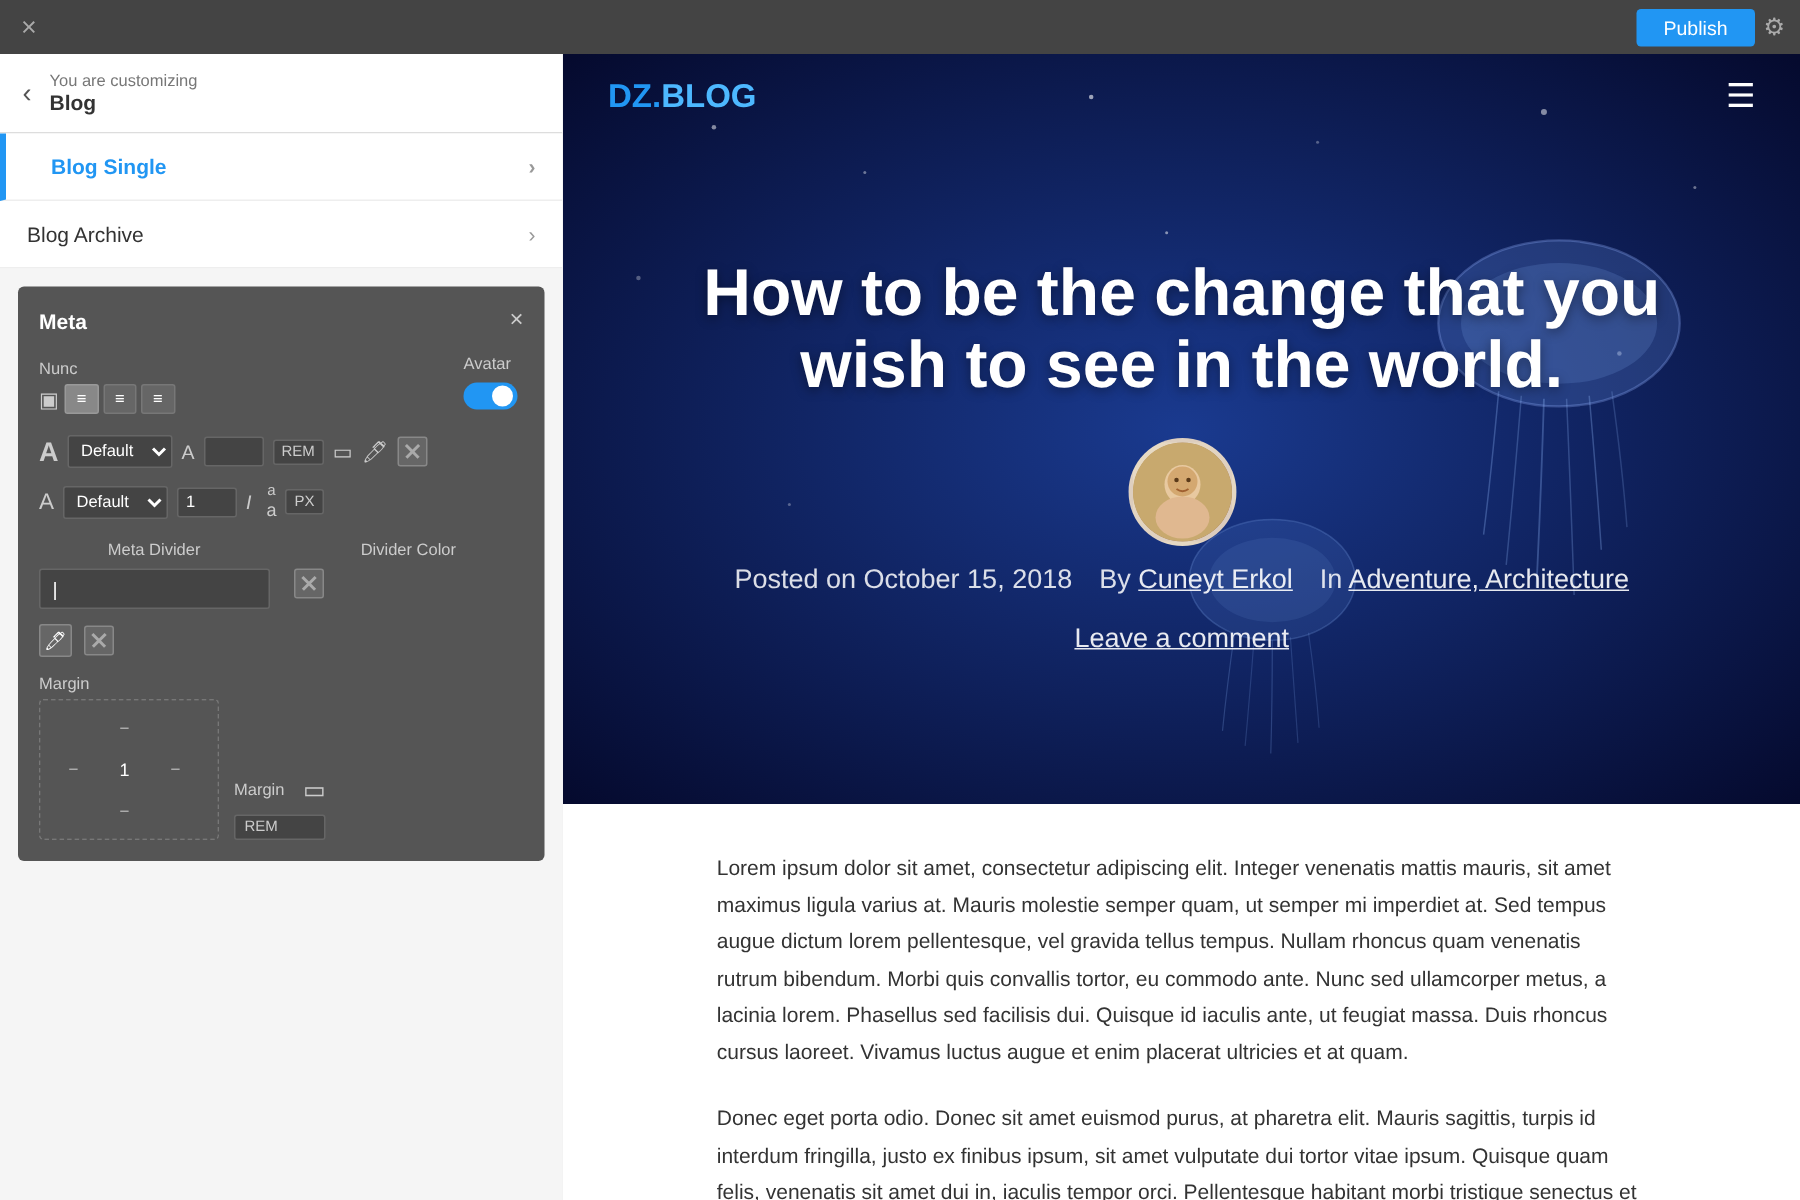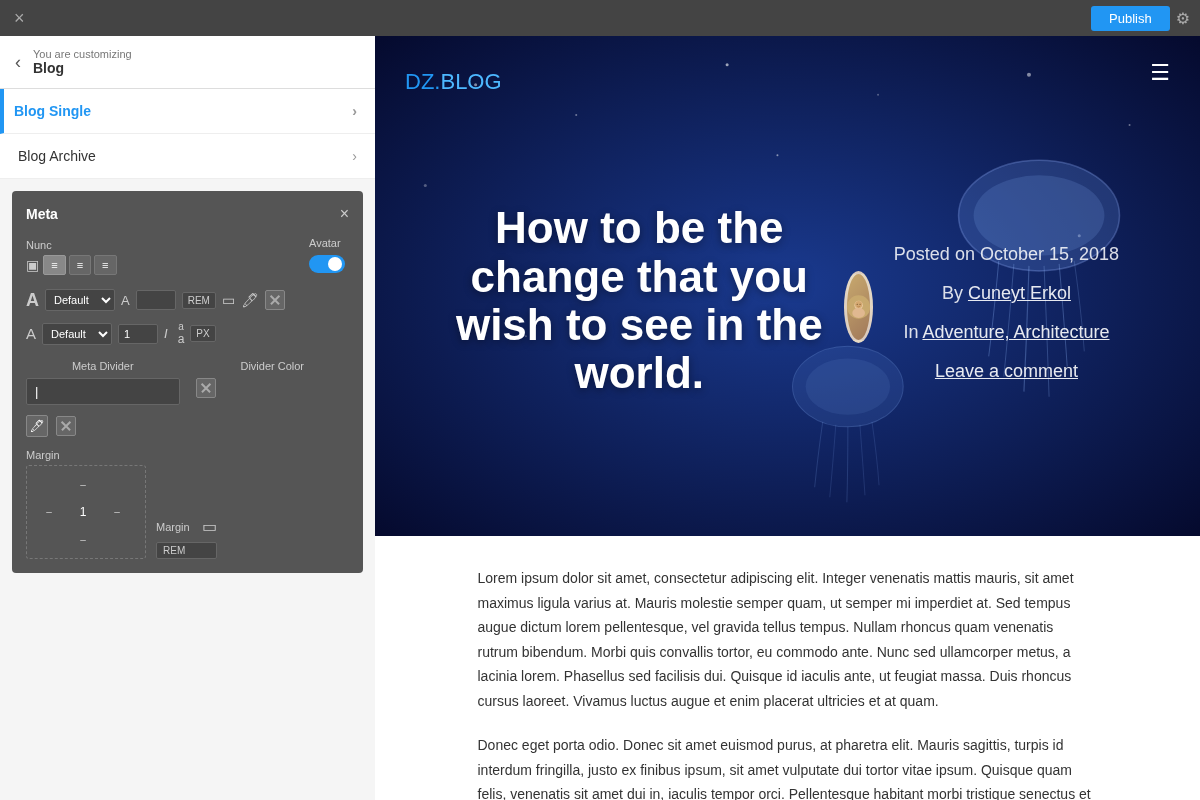--- a/index.html
+++ b/index.html
@@ -91,21 +91,21 @@
       border-bottom: 1px solid #eee;
       cursor: pointer;
       font-size: 14px;
       color: #333;
     }
     .nav-item.active {
       border-left: 4px solid #2196f3;
       background: white;
       color: #2196f3;
       font-weight: 600;
-      padding-left: 10px;
+      padding-left: 30px;
     }
     .nav-item .chevron { color: #999; font-size: 14px; }
 
     
     .meta-panel {
       background: #555;
       margin: 12px;
       border-radius: 4px;
       padding: 14px;
       color: white;
@@ -320,23 +320,22 @@
     .blog-nav {
       display: flex;
       justify-content: space-between;
       align-items: center;
       padding: 15px 30px;
       position: relative;
       z-index: 2;
     }
     .blog-logo {
       font-size: 22px;
-      font-weight: normal;
-      color: white;
-      margin-top: 18px;
+      font-weight: bold;
+      color: white;
     }
     .blog-logo span { color: #2196f3; }
     .hamburger {
       color: white;
       font-size: 22px;
       cursor: pointer;
     }
 
     
     .jelly-bg {
@@ -344,21 +343,21 @@
       inset: 0;
       z-index: 1;
     }
     .jelly-bg svg { width: 100%; height: 100%; }
 
     .blog-hero-content {
       position: relative;
       z-index: 2;
       flex: 1;
       display: flex;
-      flex-direction: row;
+      flex-direction: column;
       align-items: center;
       justify-content: center;
       padding: 20px 60px 40px;
       text-align: center;
     }
     .blog-title {
       font-size: 44px;
       font-weight: 900;
       color: white;
       line-height: 1.1;

